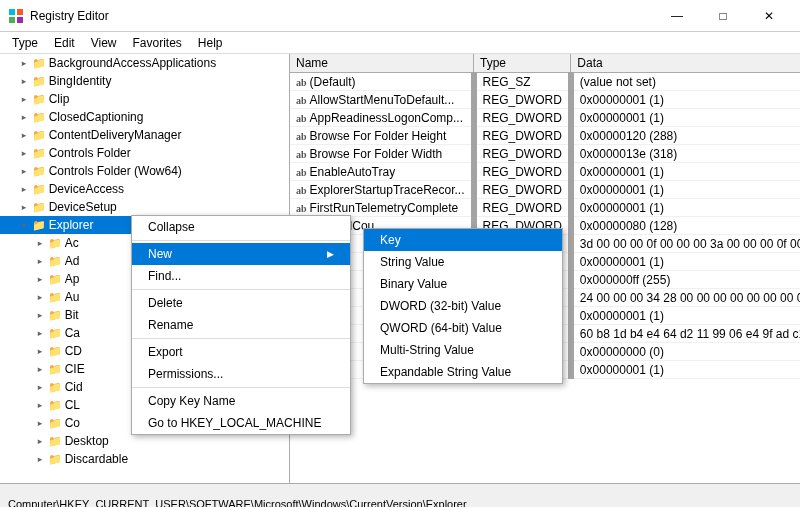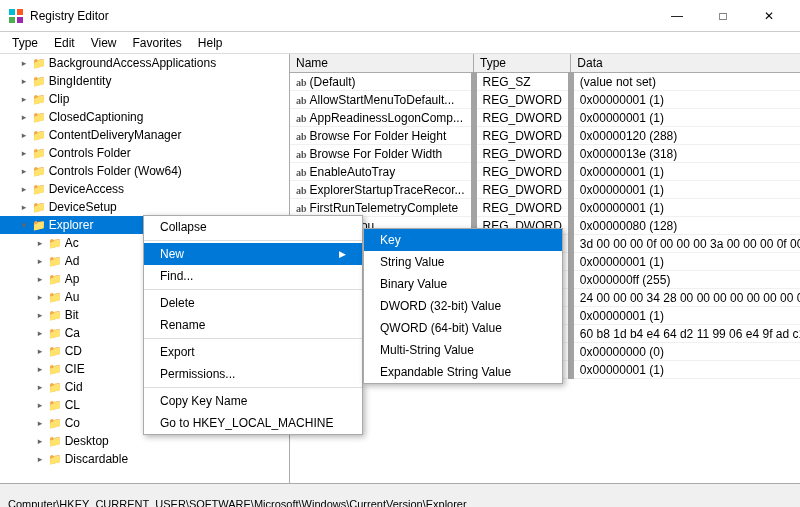--- a/index.html
+++ b/index.html
@@ -492,21 +492,21 @@
       </table>
     </div>
 
   </div>
 </div>
 
 <div class="status-bar">
   <span>Computer\HKEY_CURRENT_USER\SOFTWARE\Microsoft\Windows\CurrentVersion\Explorer</span>
 </div>
 
-<div class="context-menu" id="context-menu" style="left: 143px; top: 215px;">
+<div class="context-menu" id="context-menu" style="left: 131px; top: 215px;">
 <div class="ctx-item">
       <span>Collapse</span>
     </div>
     <div class="ctx-separator"></div>
     <div class="ctx-item highlighted">
       <span>New</span>
       <span class="ctx-arrow">▶</span>
     </div>
     <div class="ctx-item">
       <span>Find...</span>

